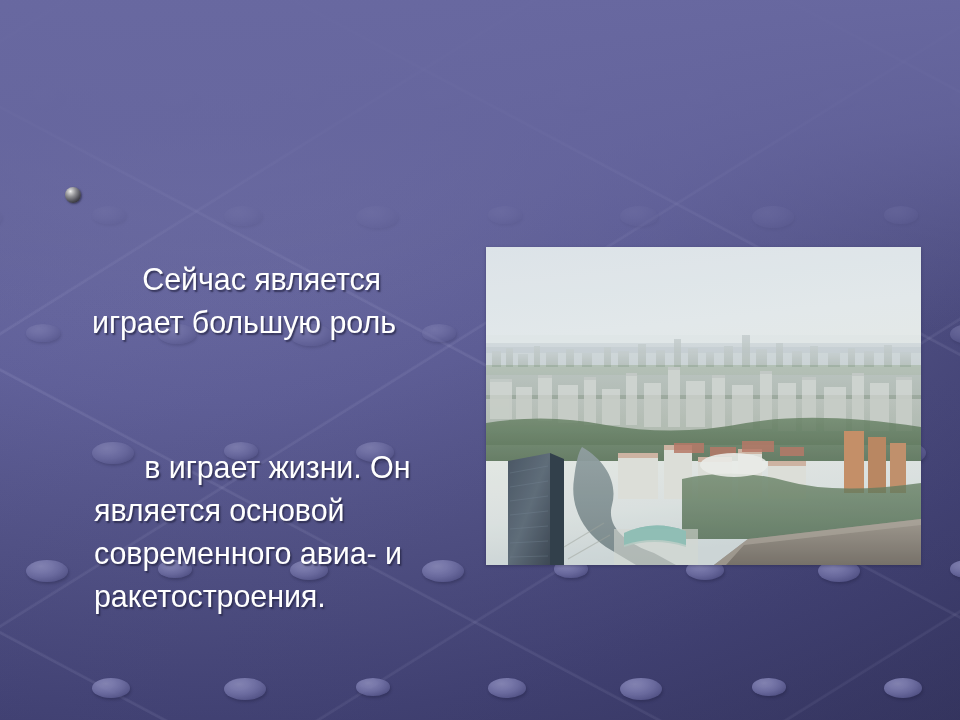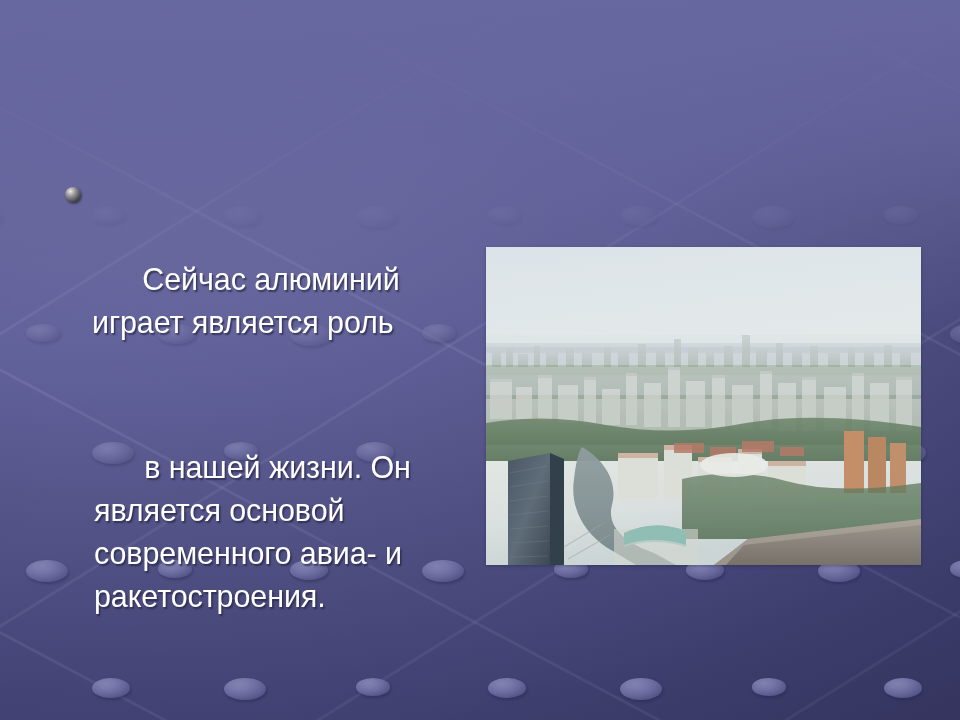--- a/index.html
+++ b/index.html
@@ -191,25 +191,25 @@
       <div class="bead" style="left: 620px; top: 678px; width: 42px; height: 21.84px; opacity: 0.9;"></div>
       <div class="bead" style="left: 752px; top: 678px; width: 34px; height: 17.68px; opacity: 0.9;"></div>
       <div class="bead" style="left: 884px; top: 678px; width: 38px; height: 19.76px; opacity: 0.9;"></div>
     </div>
   <div class="bg-fade-top"></div>
 
   <div id="textblock">
 
     <div class="para para-bulleted">
       <span class="bullet"></span>
-      <span>Сейчас алюминий играет является роль</span>
+      <span>Сейчас является играет большую роль</span>
     </div>
 
     <div class="para para-plain">
-      <span>в нашей жизни. Он является основой современного авиа- и ракетостроения.</span>
+      <span>в играет жизни. Он является основой современного авиа- и ракетостроения.</span>
     </div>
 
   </div>
 
   <div id="photo">
     <svg viewBox="0 0 435 318" preserveAspectRatio="none">
       <defs>
         <linearGradient id="sky" x1="0" y1="0" x2="0.15" y2="1">
           <stop offset="0" stop-color="#dfe6ea"></stop>
           <stop offset="0.30" stop-color="#e6ebec"></stop>

